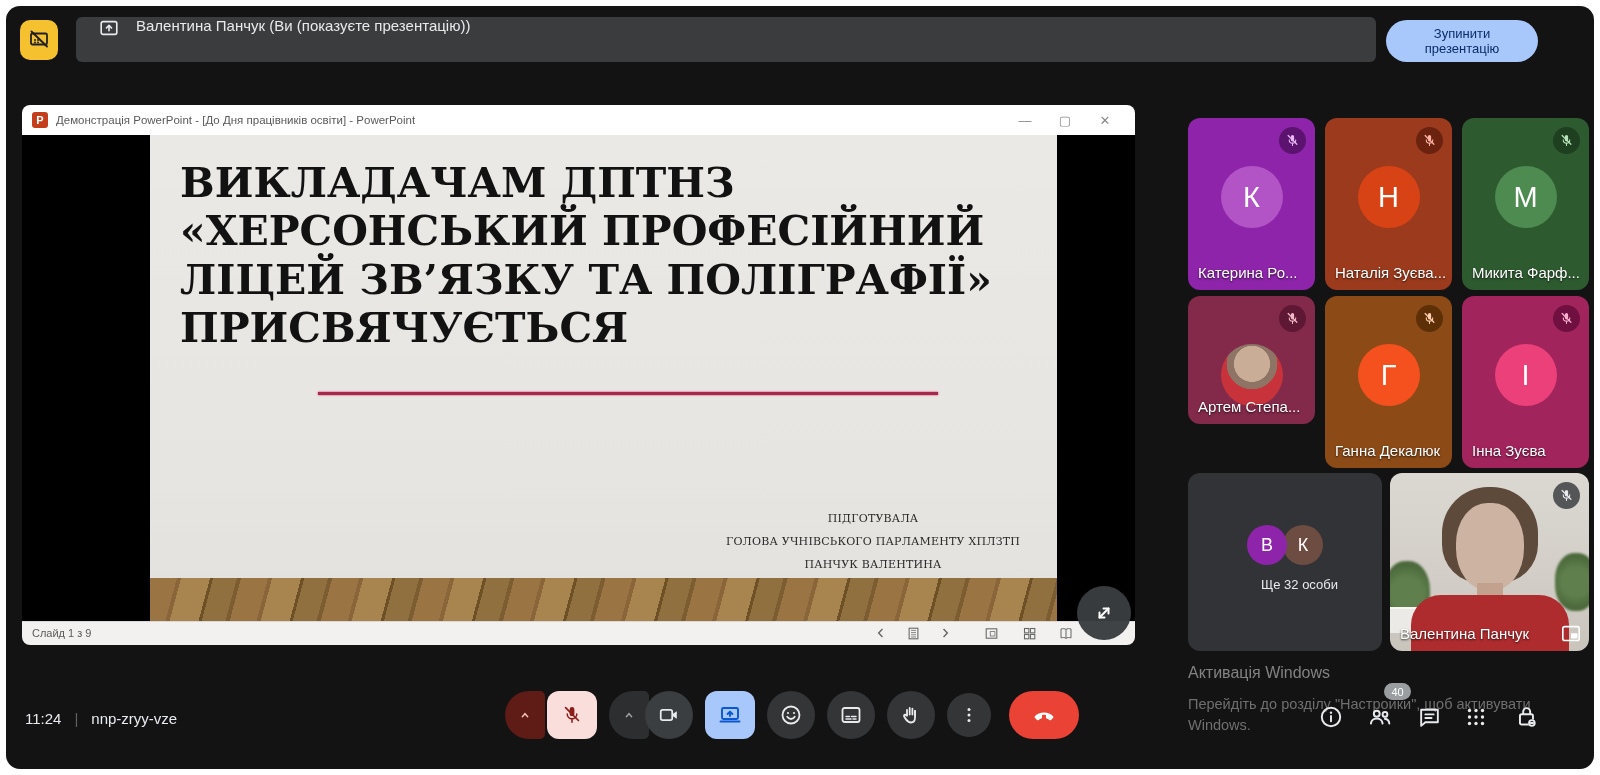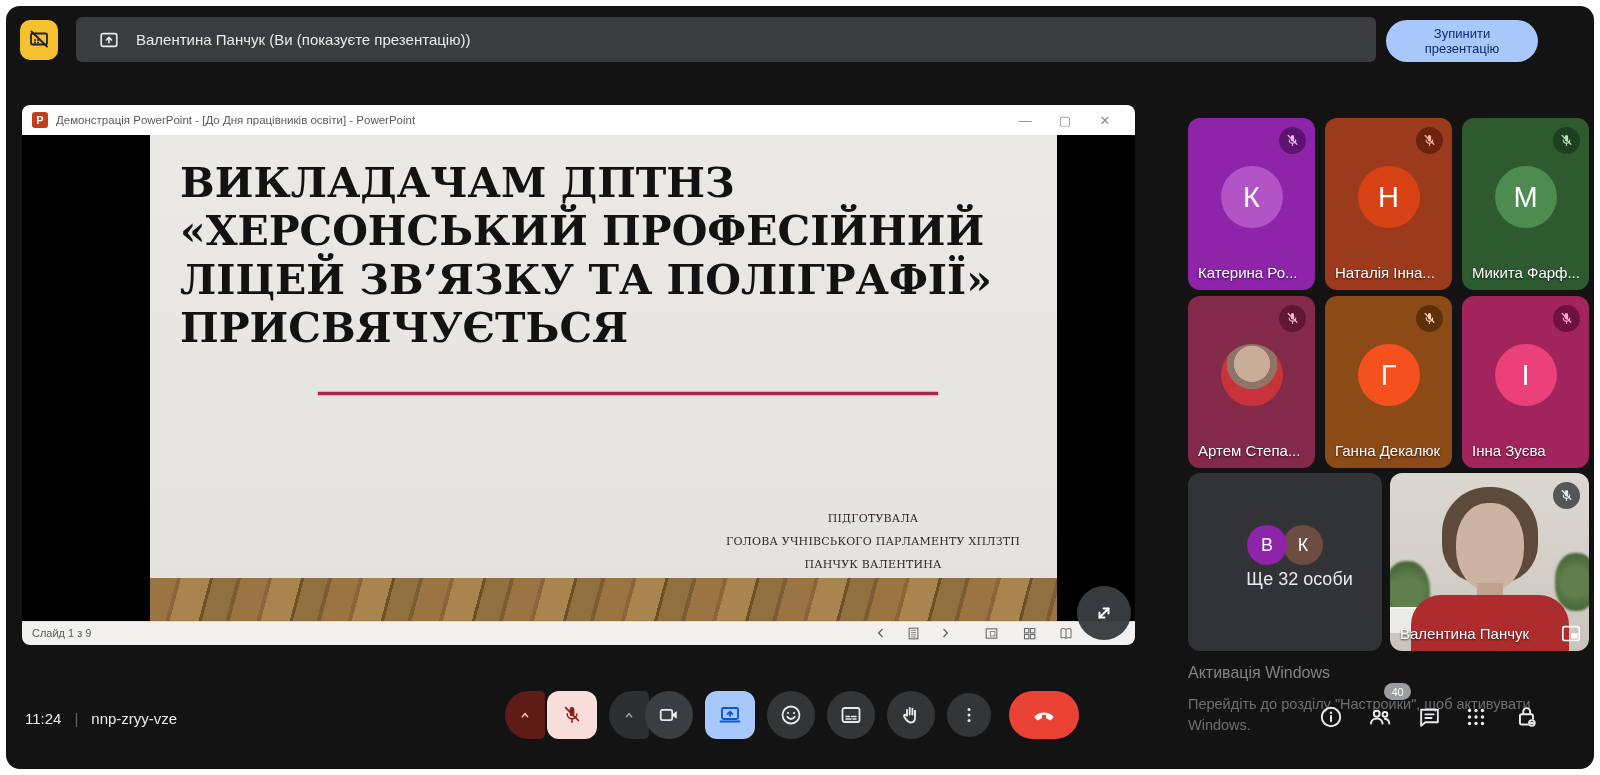--- a/index.html
+++ b/index.html
@@ -2,21 +2,21 @@
 <html><head>
 <meta charset="utf-8">
 <style>
   * { margin:0; padding:0; box-sizing:border-box; }
   html,body { width:1600px; height:775px; background:#ffffff; font-family:"Liberation Sans", sans-serif; overflow:hidden; }
   .app { position:absolute; left:6px; top:6px; width:1588px; height:763px; background:#131314; border-radius:14px; overflow:hidden; }
   svg { display:block; }
 
   
   .top-indicator { position:absolute; left:14px; top:14px; width:38px; height:40px; border-radius:10px; background:#f5c12e; display:flex; align-items:center; justify-content:center; }
-  .presenter-pill { position:absolute; left:70px; top:11px; width:1300px; height:45px; background:#3a3c3e; border-radius:6px; display:flex; align-items:center; }
+  .presenter-pill { position:absolute; left:70px; top:11px; width:1300px; height:45px; background:#3a3c3e; border-radius:6px; display:flex; align-items:flex-start; }
   .presenter-pill .ic { margin-left:22px; }
   .presenter-text { margin-left:16px; color:#e8eaed; font-size:15px; }
   .stop-btn { position:absolute; left:1380px; top:14px; width:152px; height:42px; border-radius:21px; background:#a8c7fa; border:none; color:#0b2d6b; font-size:13px; line-height:15px; font-weight:500; text-align:center; cursor:pointer; font-family:"Liberation Sans",sans-serif; padding:0 14px; }
 
   
   .ppt { position:absolute; left:16px; top:99px; width:1113px; height:540px; border-radius:8px; background:#000; overflow:hidden; }
   .ppt-titlebar { position:absolute; left:0; top:0; right:0; height:30px; background:#ffffff; display:flex; align-items:center; }
   .ppt-logo { width:16px; height:16px; border-radius:3px; background:#c43e1c; margin-left:10px; color:#fff; font-size:11px; font-weight:bold; display:flex; align-items:center; justify-content:center; }
   .ppt-title { margin-left:8px; font-size:11.5px; color:#5a5a5a; }
   .win-controls { position:absolute; right:10px; top:0; height:30px; display:flex; }
@@ -34,39 +34,39 @@
   .slide-counter { position:absolute; left:10px; top:5px; }
   .sb-ic { position:absolute; top:4px; color:#666; }
 
   .fullscreen-btn { position:absolute; left:1055px; top:481px; width:54px; height:54px; border-radius:50%; background:rgba(58,61,64,.97); display:flex; align-items:center; justify-content:center; border:none; cursor:pointer; }
 
   
   .tile { position:absolute; border-radius:12px; overflow:hidden; }
   .t1 { left:1182px; top:112px; width:127px; height:172px; background:#8d24aa; }
   .t2 { left:1319px; top:112px; width:127px; height:172px; background:#9c3a1d; }
   .t3 { left:1456px; top:112px; width:127px; height:172px; background:#2d5a2f; }
-  .t4 { left:1182px; top:290px; width:127px; height:172px; background:#83294a; }
+  .t4 { left:1182px; top:290px; width:127px; height:128px; background:#83294a; }
   .t5 { left:1319px; top:290px; width:127px; height:172px; background:#8c4a17; }
   .t6 { left:1456px; top:290px; width:127px; height:172px; background:#a1245d; }
   .avatar { position:absolute; left:50%; top:48px; transform:translateX(-50%); width:62px; height:62px; border-radius:50%; display:flex; align-items:center; justify-content:center; color:#fff; font-size:29px; }
   .t1 .avatar{background:#b253c6;} .t2 .avatar{background:#d84315;} .t3 .avatar{background:#4e8b50;}
   .t5 .avatar{background:#f4511e;} .t6 .avatar{background:#ec407a;}
   .avatar-photo { background:radial-gradient(circle at 50% 32%, #c9ad97 0 34%, #8d7465 35% 48%, #c8323a 49% 100%); }
   .tile-name { position:absolute; left:10px; bottom:9px; color:#fff; font-size:15px; text-shadow:0 1px 2px rgba(0,0,0,.75); white-space:nowrap; }
   .mic-badge { position:absolute; top:9px; right:9px; width:27px; height:27px; border-radius:50%; display:flex; align-items:center; justify-content:center; }
   .t1 .mic-badge{background:#5c1370;color:#e9b7f4;} .t2 .mic-badge{background:#6b2310;color:#ffb4a3;}
   .t3 .mic-badge{background:#1e3f20;color:#b7e4b9;} .t4 .mic-badge{background:#5e1834;color:#f2b8c6;}
   .t5 .mic-badge{background:#5e3008;color:#ffd1b0;} .t6 .mic-badge{background:#701040;color:#f8b1cd;}
 
   .tile-overflow { left:1182px; top:467px; width:194px; height:178px; background:#313336; }
   .ov-circles { position:absolute; left:50%; top:52px; transform:translateX(-50%); width:76px; height:40px; }
   .ov-c { position:absolute; width:40px; height:40px; border-radius:50%; display:flex; align-items:center; justify-content:center; color:#fff; font-size:18px; }
   .ov-c.c1 { left:0; background:#8e24aa; z-index:2; }
   .ov-c.c2 { left:36px; background:#6d4c41; }
-  .ov-label { position:absolute; left:0; right:0; top:96px; text-align:center; color:#e8eaed; font-size:18px;margin-left:29px; }
+  .ov-label { position:absolute; left:0; right:0; top:104px; text-align:center; color:#e8eaed; font-size:13px;margin-left:29px; }
 
   .tile-self { left:1384px; top:467px; width:199px; height:178px; background:linear-gradient(180deg,#dbd8d2 0%,#d3cfc8 55%,#c9c4bc 100%); }
   .plant { position:absolute; background:radial-gradient(circle,#5f7f4c 0 40%,#4c6a3c 70%); border-radius:45%; filter:blur(1px); }
   .plant.p1 { left:-6px; bottom:26px; width:46px; height:64px; }
   .plant.p2 { right:-8px; bottom:40px; width:42px; height:58px; }
   .shelf { position:absolute; left:0; bottom:18px; width:52px; height:26px; background:#eceae6; border-top:2px solid #f7f6f3; }
   .person-hair { position:absolute; left:50%; top:14px; transform:translateX(-50%); width:96px; height:96px; border-radius:48% 48% 40% 40%; background:#5d4a3a; }
   .person-face { position:absolute; left:50%; top:30px; transform:translateX(-50%); width:68px; height:88px; border-radius:46% 46% 48% 48%; background:#cdb3a2; }
   .person-shirt { position:absolute; left:50%; bottom:-6px; transform:translateX(-50%); width:158px; height:62px; border-radius:30px 30px 0 0; background:#ae2b2e; }
   .person-neck { position:absolute; left:50%; bottom:50px; transform:translateX(-50%); width:26px; height:18px; background:#c2a28f; }
@@ -213,21 +213,21 @@
 
   <div class="tile t2">
     <div class="avatar">Н</div>
     <div class="mic-badge">
         <svg width="15" height="15" viewBox="0 0 24 24">
           <path d="M12 3.2a2.6 2.6 0 0 1 2.6 2.6v5a2.6 2.6 0 0 1-5.2 0v-5A2.6 2.6 0 0 1 12 3.2z" fill="currentColor"></path>
           <path d="M6.8 11a5.2 5.2 0 0 0 10.4 0M12 16.4v3.4" stroke="currentColor" stroke-width="1.7" fill="none" stroke-linecap="round"></path>
           <path d="M5 4l14 14" stroke="currentColor" stroke-width="1.9" stroke-linecap="round"></path>
         </svg>
       </div>
-    <div class="tile-name">Наталія Інна...</div>
+    <div class="tile-name">Наталія Зуєва...</div>
   </div>
 
   <div class="tile t3">
     <div class="avatar">М</div>
     <div class="mic-badge">
         <svg width="15" height="15" viewBox="0 0 24 24">
           <path d="M12 3.2a2.6 2.6 0 0 1 2.6 2.6v5a2.6 2.6 0 0 1-5.2 0v-5A2.6 2.6 0 0 1 12 3.2z" fill="currentColor"></path>
           <path d="M6.8 11a5.2 5.2 0 0 0 10.4 0M12 16.4v3.4" stroke="currentColor" stroke-width="1.7" fill="none" stroke-linecap="round"></path>
           <path d="M5 4l14 14" stroke="currentColor" stroke-width="1.9" stroke-linecap="round"></path>
         </svg>

